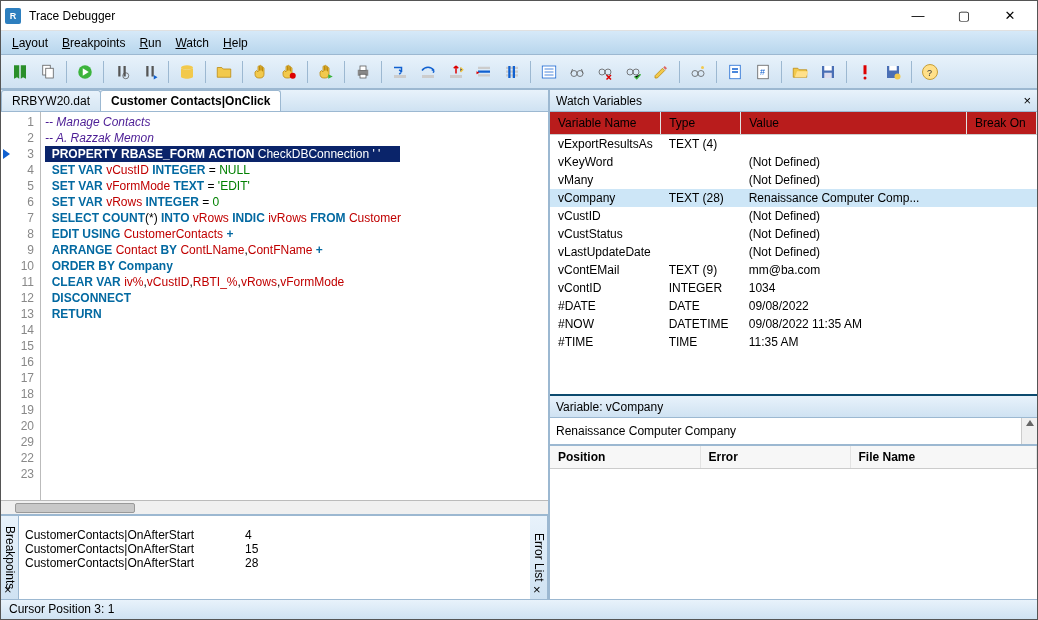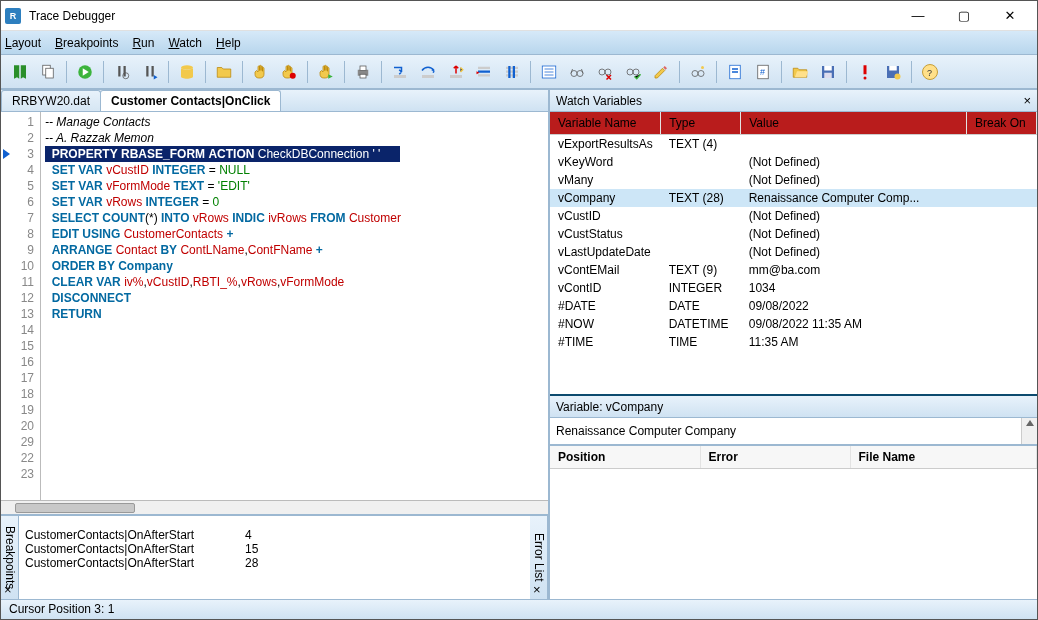--- a/index.html
+++ b/index.html
@@ -3,40 +3,40 @@
 <meta charset="utf-8">
 <style>
 * { box-sizing:border-box; margin:0; padding:0; font-family:"Segoe UI",Tahoma,sans-serif; font-size:12px; }
 body { background:#fff; overflow:hidden; width:1038px; height:620px; }
 .window { width:1038px; height:620px; display:flex; flex-direction:column; border:1px solid #555; }
 .titlebar { height:30px; background:#fff; display:flex; align-items:center; padding:0 4px; border-bottom:1px solid #e0e0e0; }
 .titlebar .app-icon { width:16px; height:16px; background:#2d7fbf; border-radius:2px; display:flex; align-items:center; justify-content:center; margin-right:8px; color:#fff; font-size:9px; font-weight:bold; }
 .titlebar .title { flex:1; font-size:12px; }
 .win-btns { display:flex; }
 .win-btns div { width:46px; height:28px; display:flex; align-items:center; justify-content:center; font-size:13px; }
-.menubar { height:24px; background:linear-gradient(#d6e9f8,#b8d6ed); display:flex; align-items:center; padding:0 4px; gap:14px; border-bottom:1px solid #9cb8d1; }
+.menubar { height:24px; background:linear-gradient(#d6e9f8,#b8d6ed); display:flex; align-items:center; padding:0 11px; gap:14px; border-bottom:1px solid #9cb8d1; }
 .menubar span { font-size:12px; color:#000; }
 .menubar span u { text-decoration:underline; }
 .toolbar { height:34px; background:linear-gradient(#e8f2fb,#cfe2f2); display:flex; align-items:center; padding:0 6px; gap:2px; border-bottom:1px solid #9cb8d1; }
 .tbtn { width:24px; height:24px; border:1px solid transparent; border-radius:3px; display:flex; align-items:center; justify-content:center; margin:0 1px; }
 .tbtn svg { width:18px; height:18px; }
 .tsep { width:1px; height:22px; background:#9cb8d1; margin:0 3px; }
 .body-row { flex:1; display:flex; min-height:0; border-top:1px solid #9cb8d1; }
 .left-col { width:549px; display:flex; flex-direction:column; border-right:2px solid #9cb8d1; min-height:0; }
 .tabs { height:22px; background:linear-gradient(#e8f2fb,#cfe2f2); display:flex; align-items:flex-end; border-bottom:1px solid #9cb8d1; }
 .tab { height:21px; padding:3px 10px 0 10px; border:1px solid #9cb8d1; border-bottom:none; background:linear-gradient(#e8f2fb,#d6e6f3); border-radius:3px 3px 0 0; margin-right:-1px; font-size:12px; }
 .tab.active { background:#fff; font-weight:bold; position:relative; z-index:2; }
 .editor-wrap { flex:1; display:flex; background:#fff; min-height:0; overflow:hidden; }
 .gutter { width:40px; background:#fff; border-right:1px solid #bbb; padding-top:2px; text-align:right; color:#888; font-family:Consolas,monospace; font-size:13px; line-height:16px; }
 .gutter div { padding-right:6px; height:16px; position:relative; }
 .gutter .cur::before { content:""; position:absolute; left:2px; top:3px; width:0; height:0; border-top:5px solid transparent; border-bottom:5px solid transparent; border-left:7px solid #1060d0; }
 .code { flex:1; padding:2px 0 0 4px; font-family:Consolas,monospace; font-size:13px; line-height:16px; white-space:pre; overflow-x:auto; }
 .code .line { height:16px; }
 .code .sel { background:#0a246a; color:#fff; display:inline-block; }
-.c-cmt { color:#000000; font-style:italic; }
+.c-cmt { color:#4c1d95; font-style:italic; }
 .c-kw { color:#0369a1; font-weight:bold; }
 .c-id { color:#c00000; }
 .c-lit { color:#008000; }
 .hscroll { height:14px; background:#f0f0f0; border-top:1px solid #bbb; display:flex; align-items:center; }
 .hscroll .thumb { width:120px; height:10px; background:#c8c8c8; border:1px solid #999; margin-left:14px; border-radius:2px; }
 .bp-panel { height:85px; display:flex; border-top:2px solid #9cb8d1; background:#fff; }
 .vlabel { width:18px; background:linear-gradient(#e8f2fb,#cfe2f2); border-right:1px solid #9cb8d1; writing-mode:vertical-rl; text-align:center; font-size:11px; padding:4px 1px; position:relative; }
 .vlabel .x { writing-mode:horizontal-tb; position:absolute; bottom:2px; left:3px; font-size:13px; }
 .bp-list { flex:1; padding:12px 6px; font-size:12px; }
 .bp-list .row { display:flex; }

